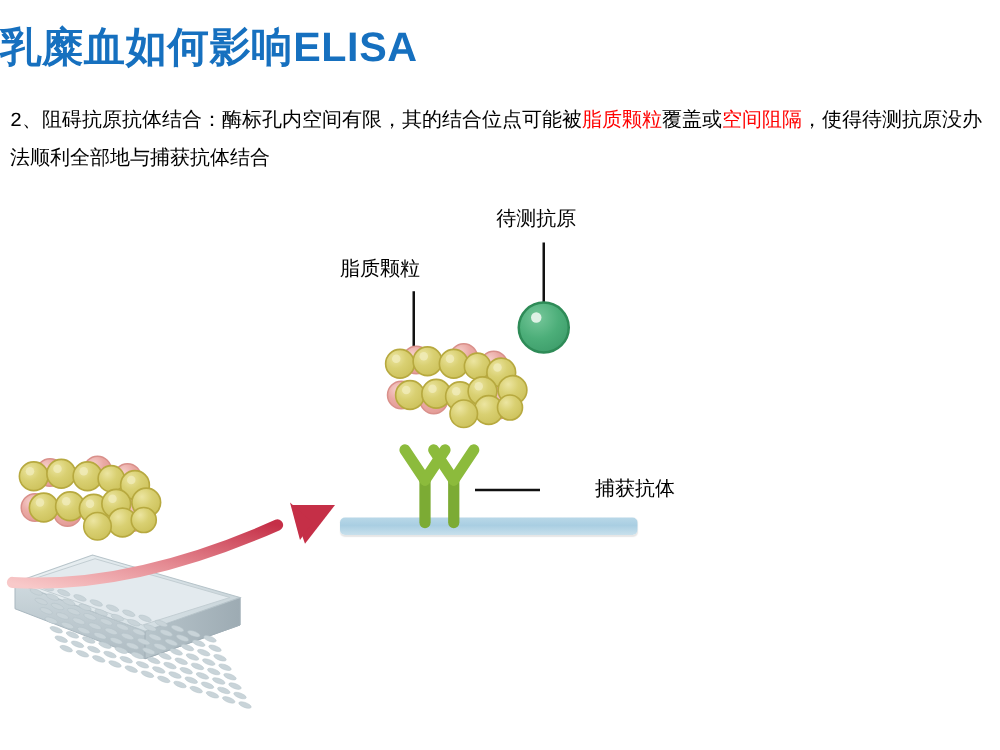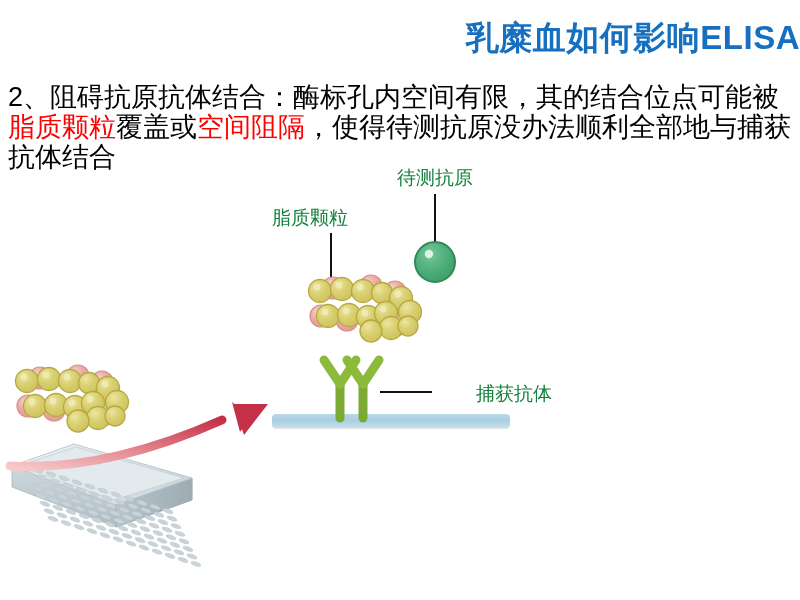--- a/index.html
+++ b/index.html
@@ -17,48 +17,49 @@
     background: #ffffff;
     overflow: hidden;
   }
 
   
   #title {
     position: absolute;
     left: 0;
     top: 16px;
     width: 800px;
-    text-align: right;
+    text-align: left;
     font-size: 33px;
     font-weight: bold;
     color: #1670bf;
     letter-spacing: 0.5px;
     white-space: nowrap;
   }
 
   
   #body-text {
     position: absolute;
     left: 8px;
     top: 82px;
     width: 790px;
-    font-size: 27px;
+    font-size: 16px;
     line-height: 30px;
     color: #000000;
     letter-spacing: 0px;
+    font-family: Liberation Mono, monospace;
   }
   #body-text .hl {
     color: #ff0000;
   }
 
   
   .callout {
     position: absolute;
-    font-size: 19px;
-    color: #15803d;
+    font-size: 16px;
+    color: #000000;
     white-space: nowrap;
   }
   #label-antigen { left: 397px; top: 165px; }
   #label-lipid   { left: 272px; top: 205px; }
   #label-capture { left: 437px; top: 381px; margin-left: 39px; }
 
   
   .leader-v {
     position: absolute;
     width: 2px;

